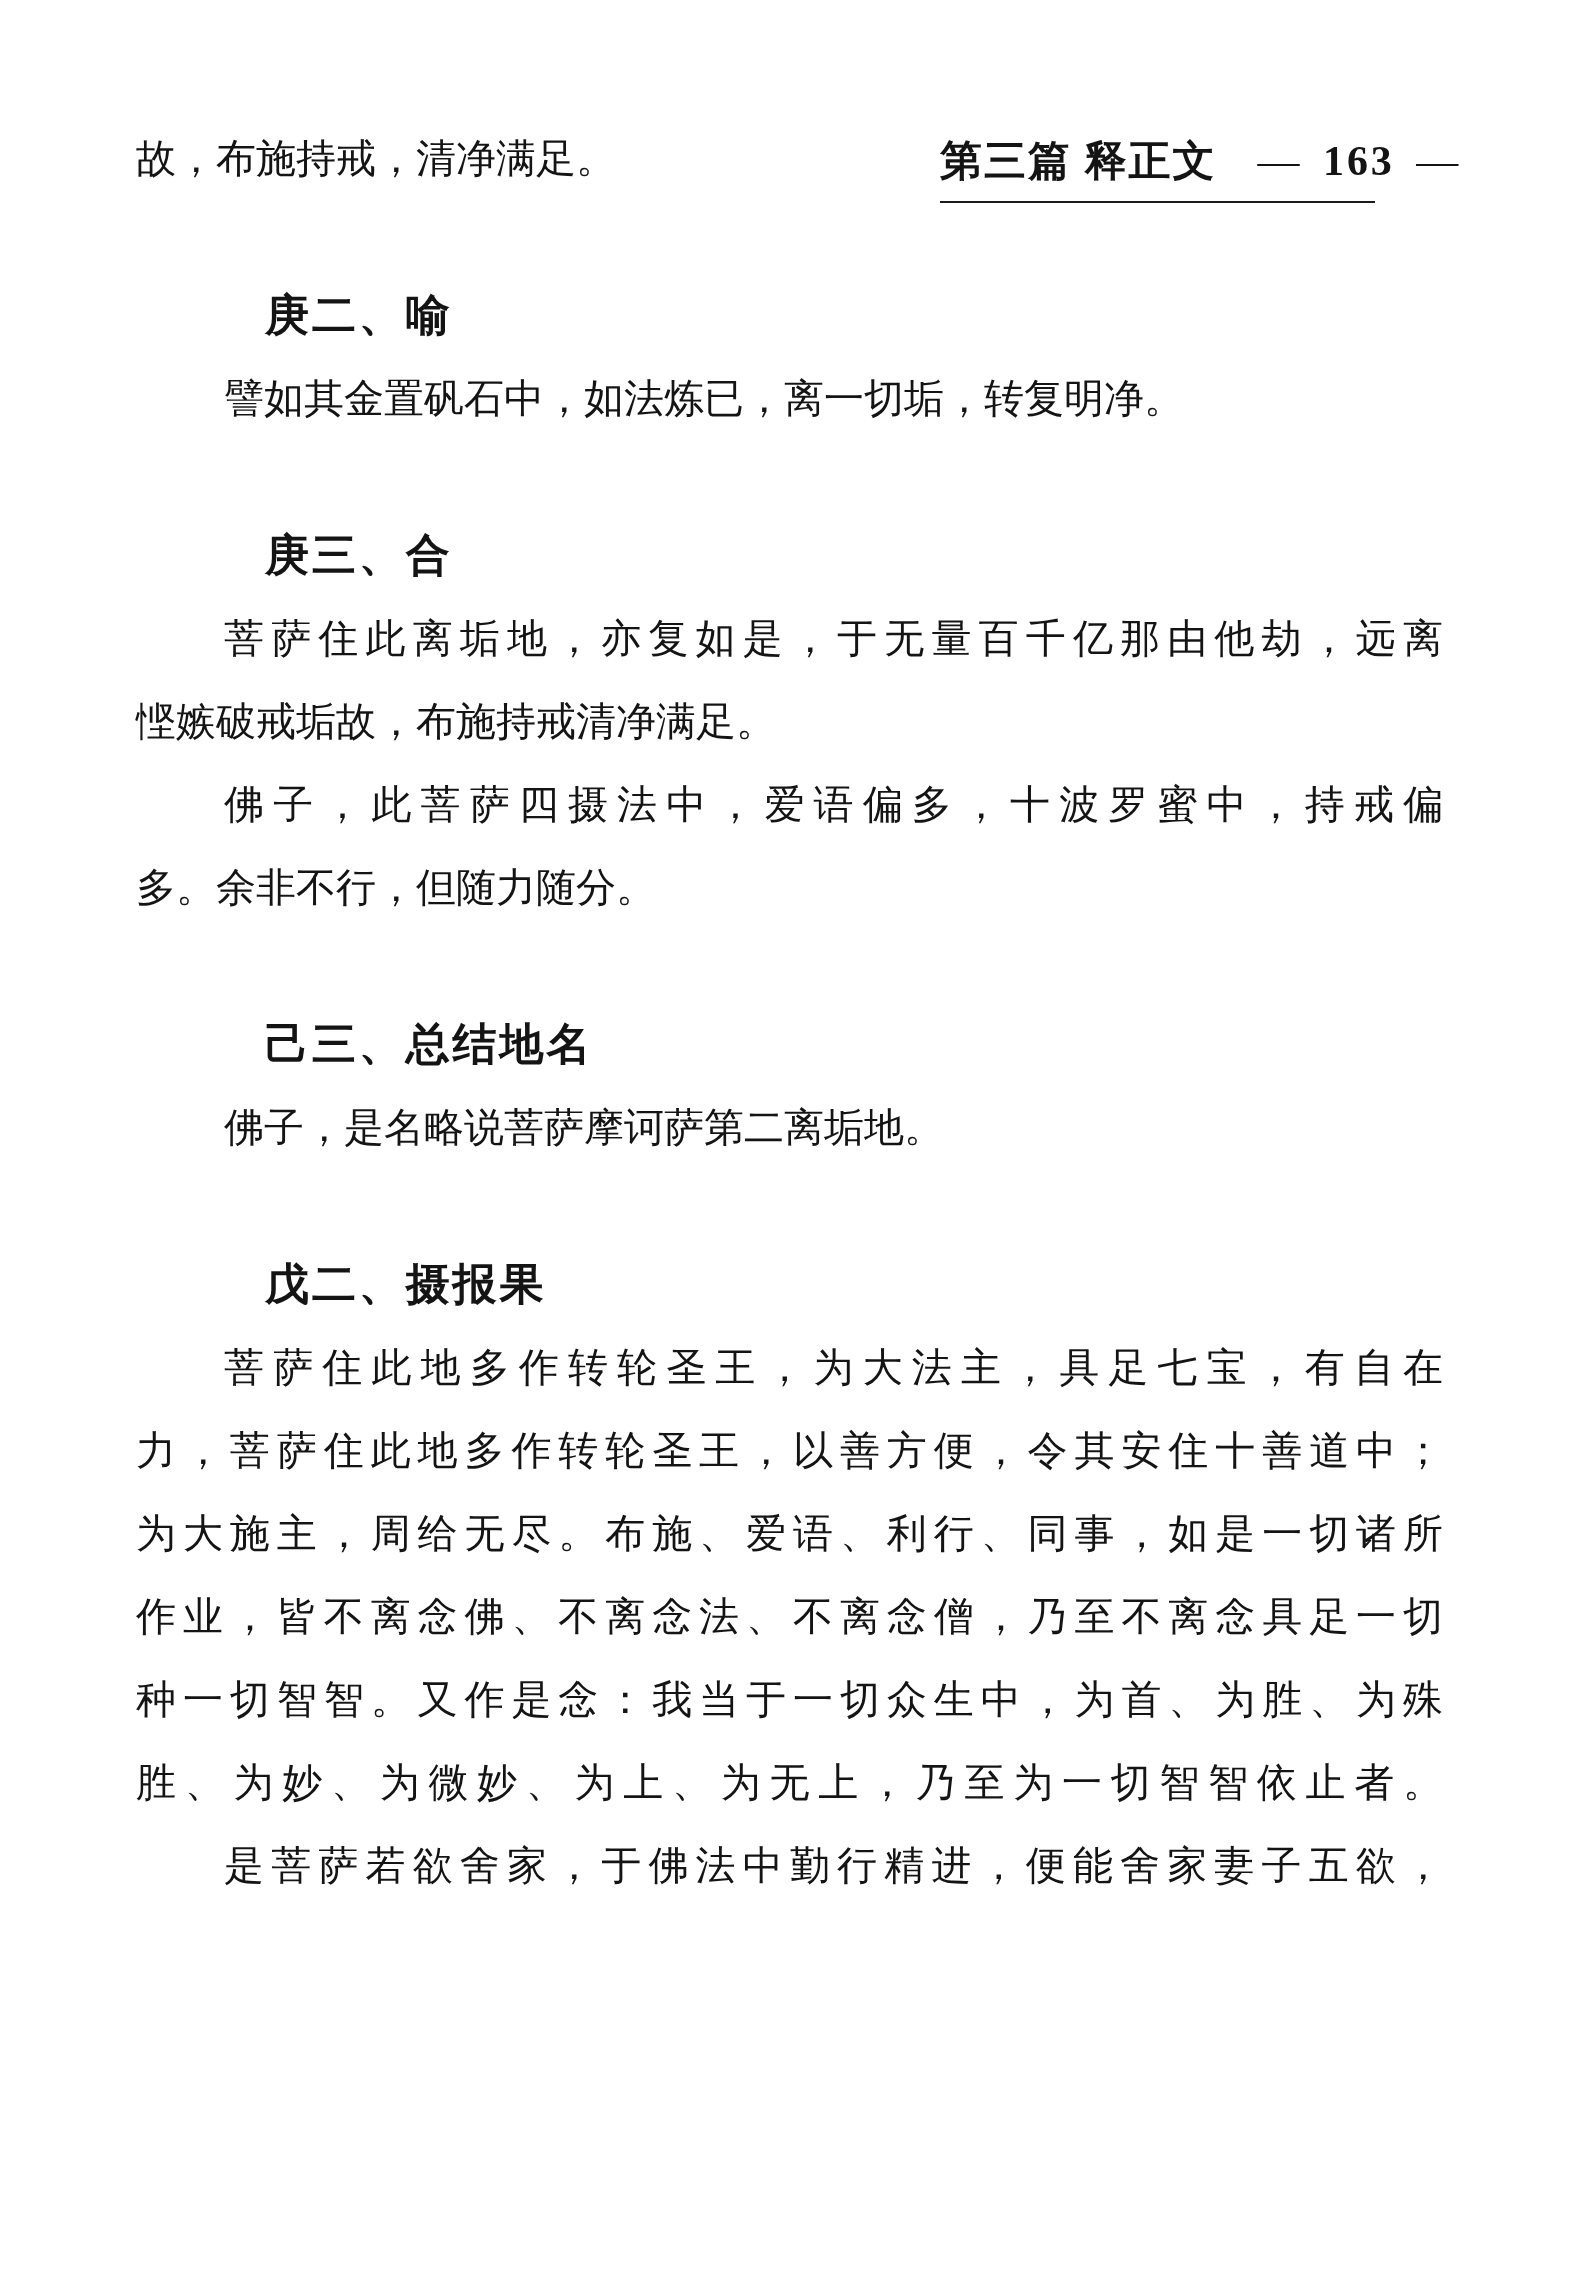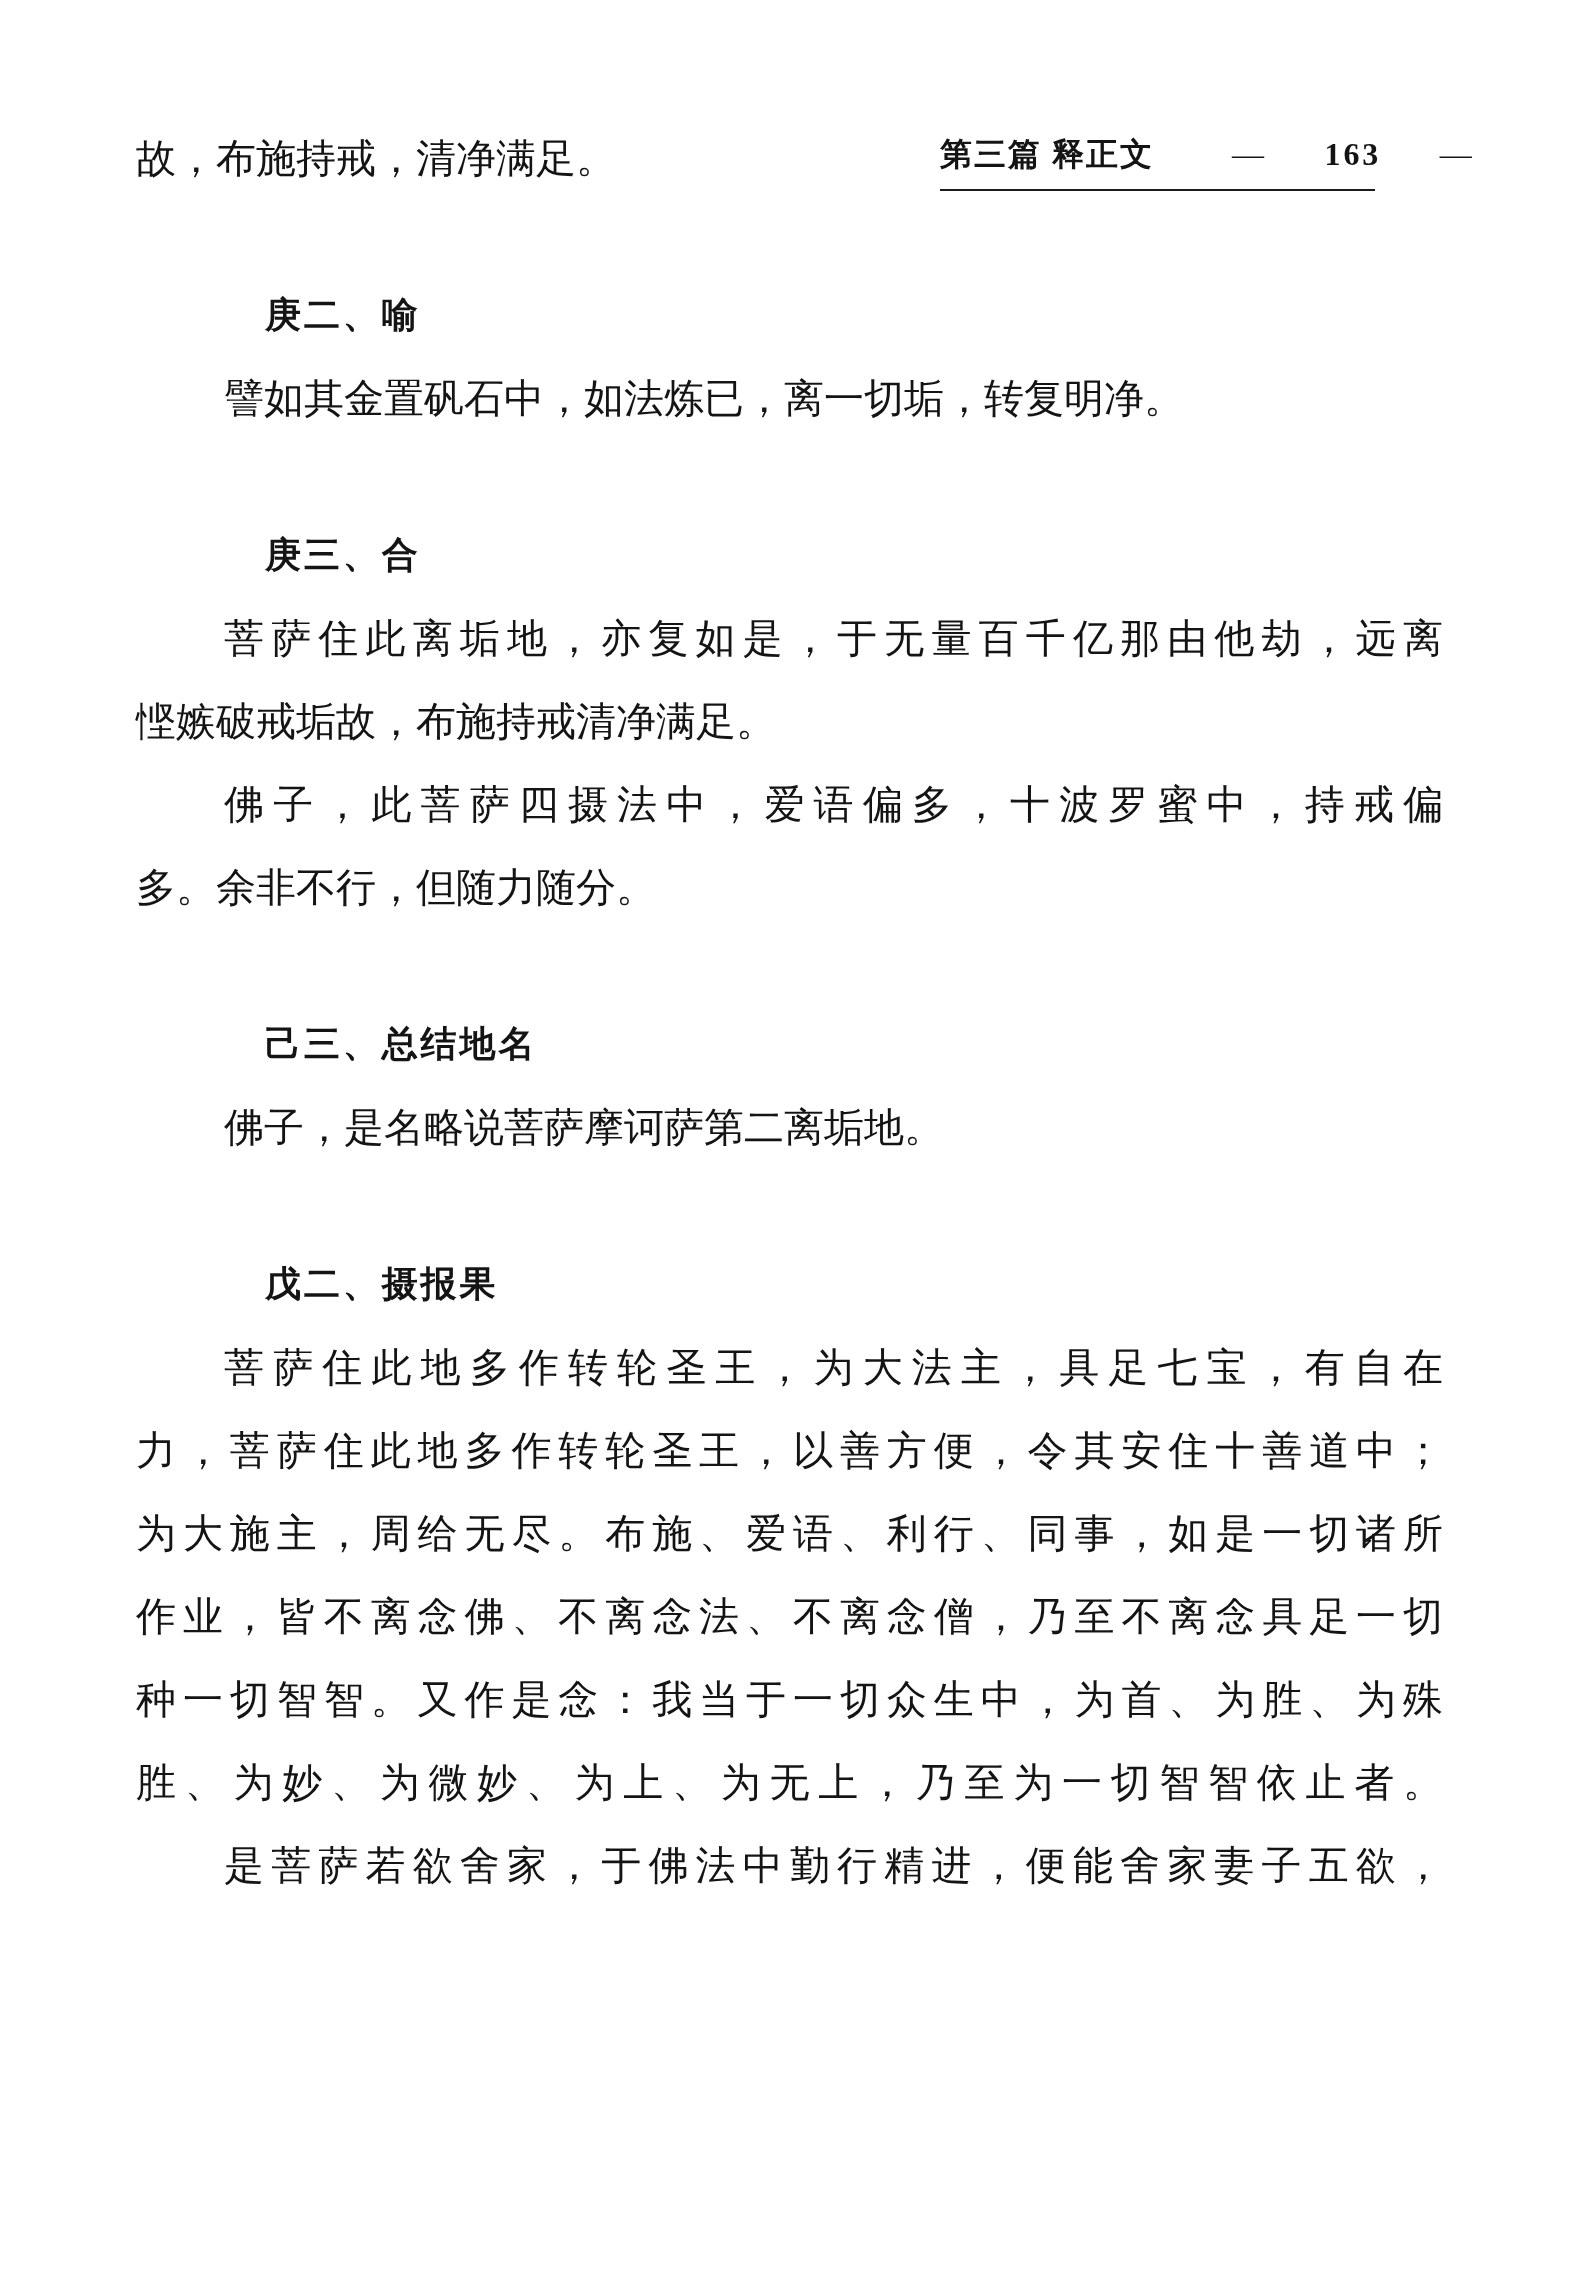--- a/index.html
+++ b/index.html
@@ -16,24 +16,23 @@
     position:absolute;
     top:133px; right:217px;
     width:435px;
     display:flex;
     align-items:baseline;
     justify-content:flex-start;
     border-bottom:2.9px solid #1b1b1b;
     padding-bottom:11.7px;
     font-family:"Liberation Serif", serif;
     font-weight:700;
-    font-size:32px;
+    font-size:42px;
     white-space:nowrap;
     letter-spacing:2px;
-    gap:37px;
   }
   .running-header .dash { margin:0 21.5px; font-weight:400; }
   .running-header .dash.first { margin-left:41px; }
   .running-header .pagenum { letter-spacing:2.9px; }
 
   
   .content {
     position:absolute;
     left:136px; top:0;
     width:1307px;
@@ -42,21 +41,21 @@
   .line {
     font-size:40px;
     line-height:83px;
     white-space:normal;
   }
   .indent { text-indent:88px; }
   .jf { text-align:justify; text-align-last:justify;font-family:Liberation Serif, serif; }
   .heading {
     font-family:"Liberation Serif", serif;
     font-weight:700;
-    font-size:36px;
+    font-size:44px;
     line-height:83px;
     margin-top:74px;
     padding-left:129px;
     letter-spacing:2.9px;
   }
 </style>
 </head>
 <body>
 
 <div class="page">

